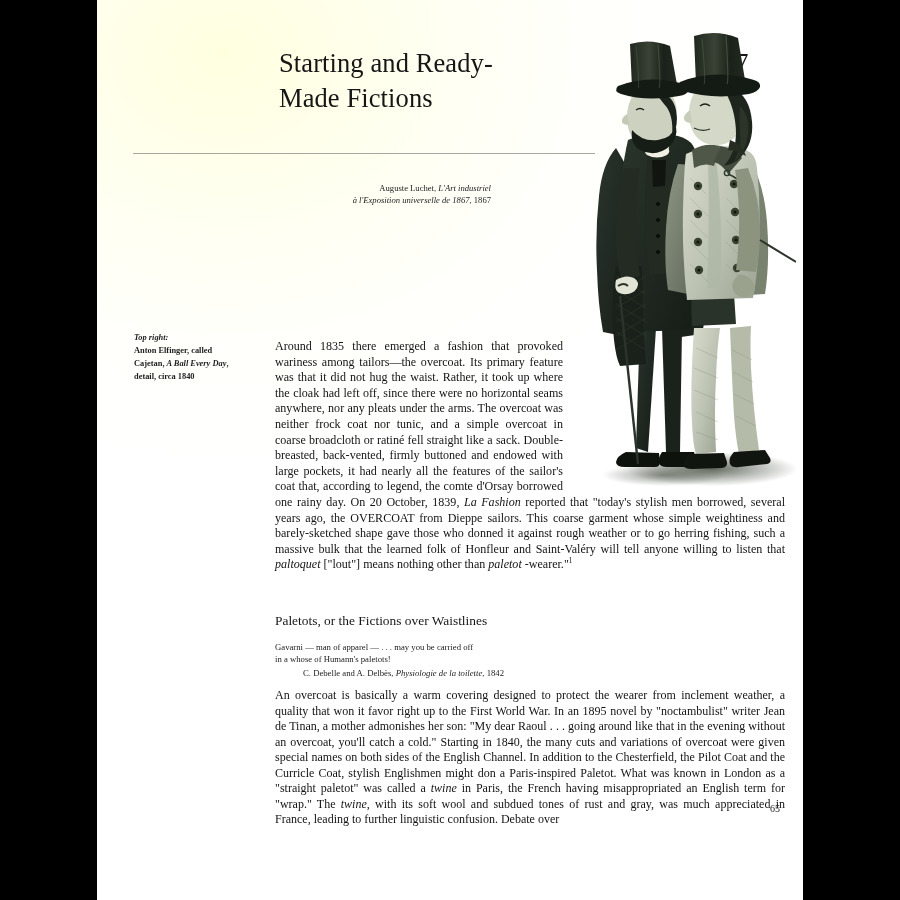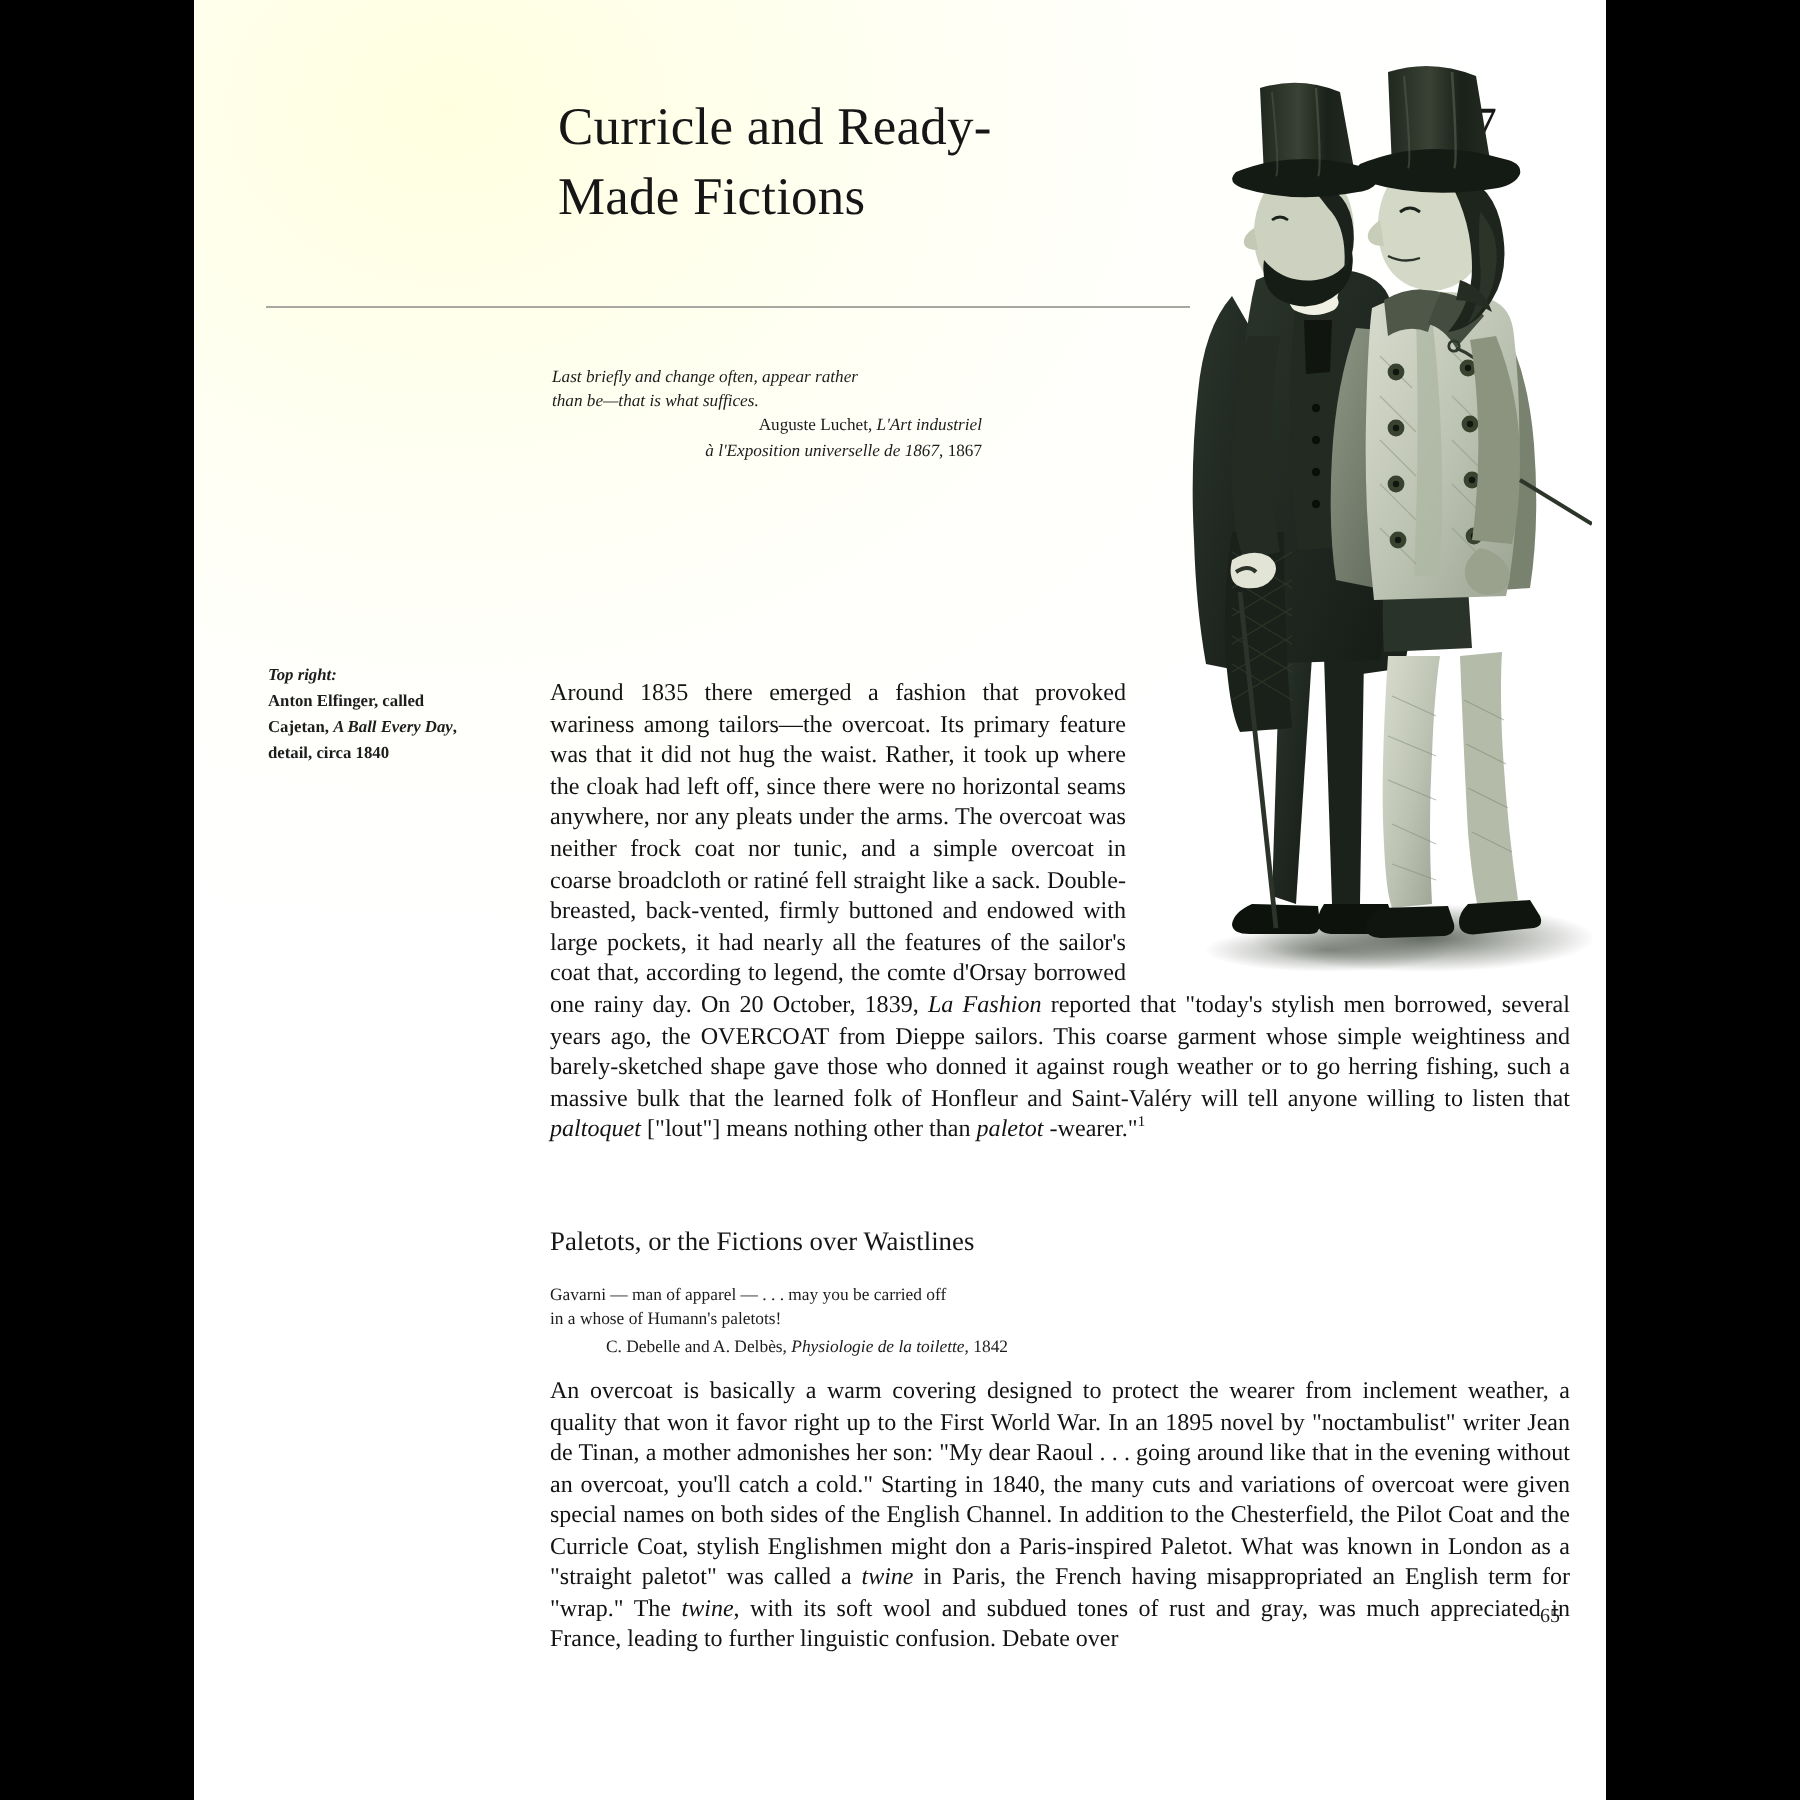--- a/index.html
+++ b/index.html
@@ -182,21 +182,21 @@
 </style>
 </head>
 <body>
 
 <div class="screen">
 
   <div class="page">
     <div class="page-inner">
 
       <div class="chapter-title">
-        <span>Curricle and Ready-</span><br>
+        <span>Starting and Ready-</span><br>
         <span>Made Fictions</span>
       </div>
       <div class="chapter-number">7</div>
       <div class="title-rule"></div>
 
       <div class="engraving">
         <svg width="252" height="470" viewBox="0 0 252 470" xmlns="http://www.w3.org/2000/svg">
           <defs>
             <linearGradient id="coatLight" x1="0" y1="0" x2="1" y2="1">
               <stop offset="0%" stop-color="#d8dcce"></stop>
@@ -336,24 +336,20 @@
           <path d="M158 10 q4 44 2 46" stroke="#4f5a49" stroke-width="1.1" fill="none" opacity="0.6"></path>
           <path d="M182 8 q3 46 1 48" stroke="#5c6755" stroke-width="1.3" fill="none" opacity="0.55"></path>
 
           <path d="M204 140 q12 30 12 62 q0 26 -4 42 l-20 -2 q4 -30 3 -58 q-1 -26 -4 -42 Z" fill="#8c9480"></path>
 
           <path d="M216 212 l36 22" stroke="#2d352b" stroke-width="2" fill="none"></path>
         </svg>
       </div>
 
       <div class="epigraph">
-        <div class="quote">
-          <span>Last briefly and change often, appear rather</span><br>
-          <span>than be—that is what suffices.</span>
-        </div>
         <div class="attrib">
           <span>Auguste Luchet,</span>
           <span class="src">L'Art industriel</span><br>
           <span class="src">à l'Exposition universelle de 1867</span><span>, 1867</span>
         </div>
       </div>
 
       <div class="margin-caption" id="caption-top-right">
         <div class="lead">Top right:</div>
         <div>Anton Elfinger, called</div>

